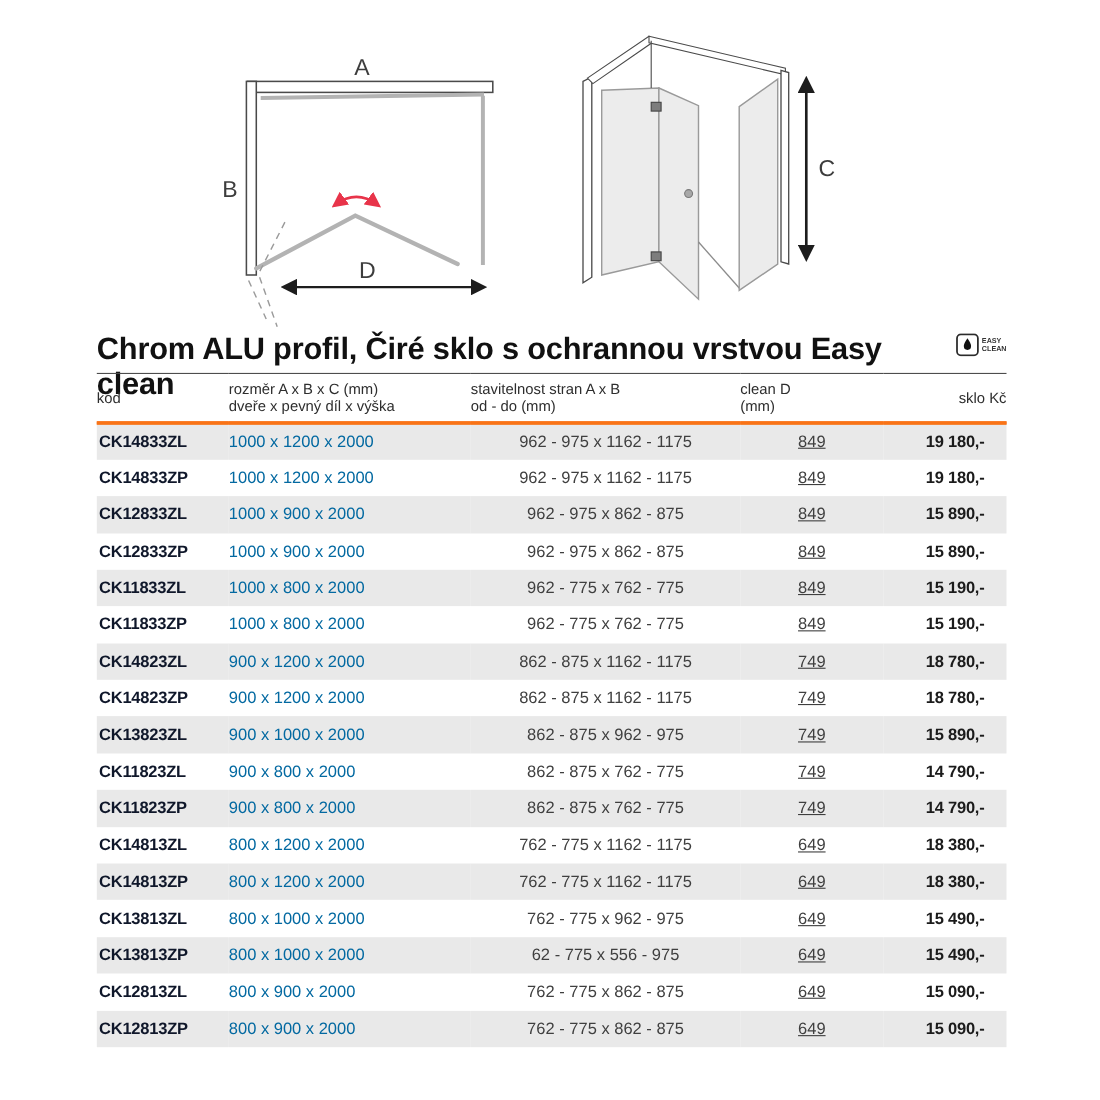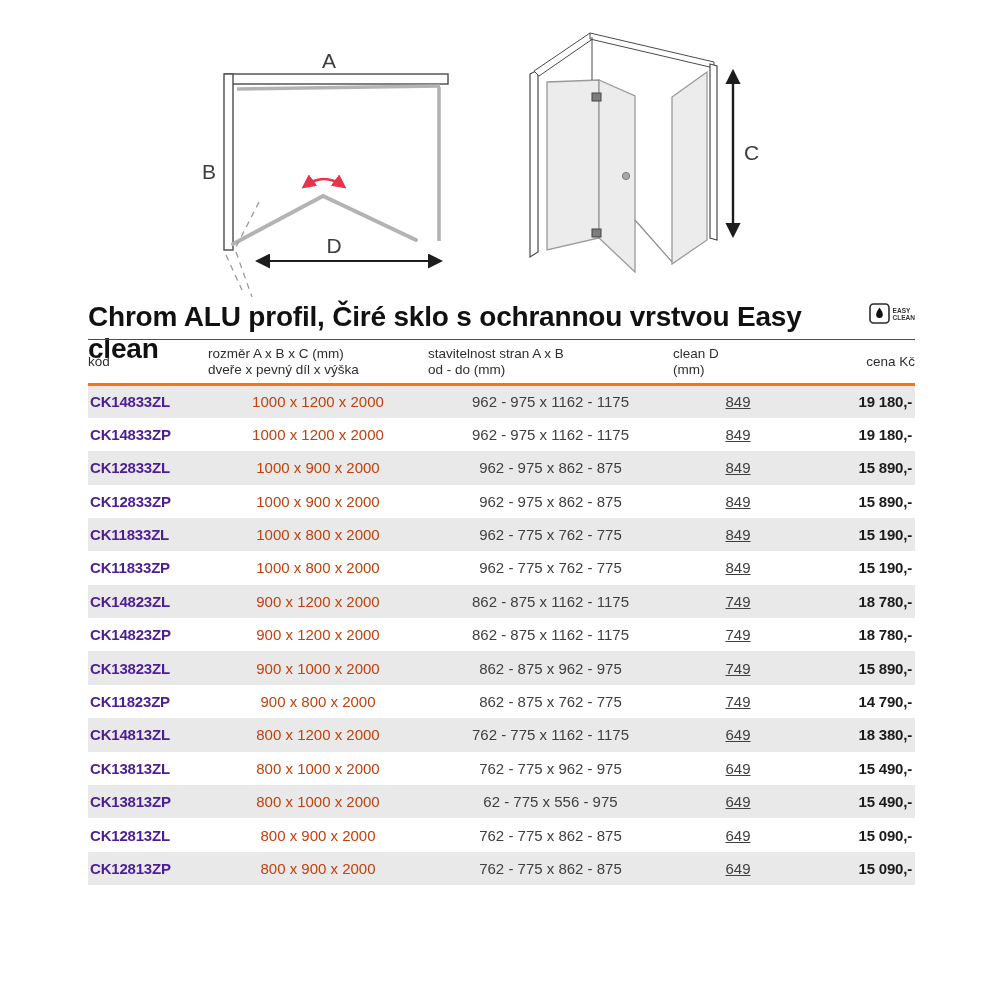--- a/index.html
+++ b/index.html
@@ -21,25 +21,25 @@
   
   #spec-table { position:absolute; left:88px; top:339px; width:827px; border-collapse:collapse; table-layout:fixed; }
   #spec-table thead tr { border-top:1px solid #4d4d4d; border-bottom:3px solid #f97316; }
   #spec-table th { font-weight:normal; font-size:13.5px; color:#2e2e2e; line-height:1.18;
                    white-space:pre-line; padding:6px 0 5px 0; vertical-align:middle; }
   th.c-code  { text-align:left; padding-left:2px; }
   th.c-size, th.c-adjust, th.c-entry { text-align:left; }
   th.c-price { text-align:right; font-weight:bold; font-size:14.5px; color:#141414; padding-right:3px; }
 
   #spec-table td { height:33.4px; font-size:15px; vertical-align:middle; }
-  td.c-code  { text-align:left;  padding-left:2px; font-weight:bold; color:#4c1d95; letter-spacing:-0.2px;}
-  td.c-size  { text-align:center; color:#c2410c; }
+  td.c-code  { text-align:left;  padding-left:2px; font-weight:bold; color:#0f172a; letter-spacing:-0.2px;}
+  td.c-size  { text-align:left; color:#0369a1; }
   td.c-adjust{ text-align:center; color:#3f3f3f;margin-top:48px; }
   td.c-entry { text-align:center; color:#3f3f3f;text-decoration:underline; }
-  td.c-price { text-align:right; padding-right:3px; font-weight:bold; color:#1b1b1b; letter-spacing:-0.2px; }
+  td.c-price { text-align:right; padding-right:20px; font-weight:bold; color:#1b1b1b; letter-spacing:-0.2px; }
   #spec-table tbody tr:nth-child(odd) { background:var(--stripe, #e9e9e9); }
 </style>
 </head>
 <body>
 
 <div id="page">
 
   <svg id="topview-svg" width="290" height="275" viewBox="185 30 290 275" xmlns="http://www.w3.org/2000/svg">
     <defs>
       <marker id="blkArr" viewBox="0 0 10 10" refX="8" refY="5" markerWidth="7.5" markerHeight="7.5" orient="auto-start-reverse">
@@ -125,21 +125,21 @@
     </colgroup>
     <thead>
       <tr>
         <th class="c-code">kód</th>
         <th class="c-size">rozměr A x B x C (mm)
 dveře x pevný díl x výška</th>
         <th class="c-adjust">stavitelnost stran A x B
 od - do (mm)</th>
         <th class="c-entry">clean D
 (mm)</th>
-        <th class="c-price">cena Kč</th>
+        <th class="c-price">sklo Kč</th>
       </tr>
     </thead>
     <tbody>
         <tr>
           <td class="c-code">CK14833ZL</td>
           <td class="c-size">1000 x 1200 x 2000</td>
           <td class="c-adjust">962 - 975 x 1162 - 1175</td>
           <td class="c-entry">849</td>
           <td class="c-price">19 180,-</td>
         </tr>
@@ -193,34 +193,48 @@
           <td class="c-price">18 780,-</td>
         </tr>
         <tr>
           <td class="c-code">CK13823ZL</td>
           <td class="c-size">900 x 1000 x 2000</td>
           <td class="c-adjust">862 - 875 x 962 - 975</td>
           <td class="c-entry">749</td>
           <td class="c-price">15 890,-</td>
         </tr>
         <tr>
+          <td class="c-code">CK11823ZL</td>
+          <td class="c-size">900 x 800 x 2000</td>
+          <td class="c-adjust">862 - 875 x 762 - 775</td>
+          <td class="c-entry">749</td>
+          <td class="c-price">14 790,-</td>
+        </tr>
+        <tr>
           <td class="c-code">CK11823ZP</td>
           <td class="c-size">900 x 800 x 2000</td>
           <td class="c-adjust">862 - 875 x 762 - 775</td>
           <td class="c-entry">749</td>
           <td class="c-price">14 790,-</td>
         </tr>
         <tr>
           <td class="c-code">CK14813ZL</td>
           <td class="c-size">800 x 1200 x 2000</td>
           <td class="c-adjust">762 - 775 x 1162 - 1175</td>
           <td class="c-entry">649</td>
           <td class="c-price">18 380,-</td>
         </tr>
         <tr>
+          <td class="c-code">CK14813ZP</td>
+          <td class="c-size">800 x 1200 x 2000</td>
+          <td class="c-adjust">762 - 775 x 1162 - 1175</td>
+          <td class="c-entry">649</td>
+          <td class="c-price">18 380,-</td>
+        </tr>
+        <tr>
           <td class="c-code">CK13813ZL</td>
           <td class="c-size">800 x 1000 x 2000</td>
           <td class="c-adjust">762 - 775 x 962 - 975</td>
           <td class="c-entry">649</td>
           <td class="c-price">15 490,-</td>
         </tr>
         <tr>
           <td class="c-code">CK13813ZP</td>
           <td class="c-size">800 x 1000 x 2000</td>
           <td class="c-adjust">62 - 775 x 556 - 975</td>

